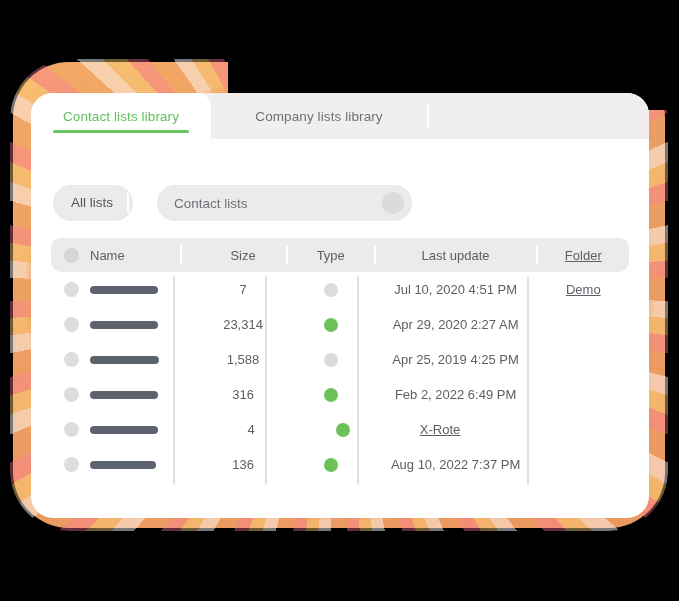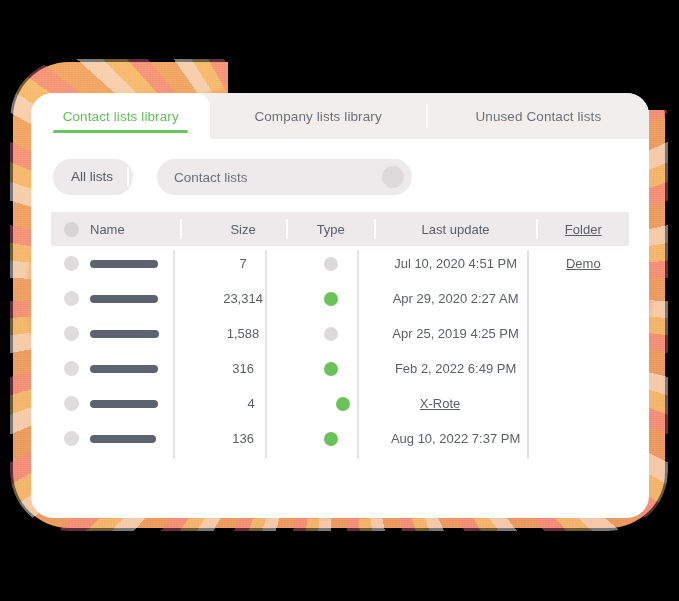--- a/index.html
+++ b/index.html
@@ -142,20 +142,21 @@
     background: #f1efee;
     border-top-right-radius: 18px;
   }
 
   
   .toolbar {
     display: flex;
     align-items: center;
     padding: 20px 0 0 22px;
     gap: 24px;
+    margin-top: 26px;
   }
   .segmented {
     display: flex;
     align-items: center;
     height: 36px;
     background: #eceaea;
     border-radius: 18px;
     padding: 0 4px;
   }
   .seg-btn {
@@ -202,21 +203,21 @@
   .table {
     position: relative;
     margin: 17px 20px 0 20px;
   }
   .thead {
     position: relative;
     display: flex;
     align-items: center;
     height: 34px;
     background: #eceaea;
-    border-radius: 2px;
+    border-radius: 10px;
     z-index: 2;
   }
   .th {
     font-size: 13px;
     color: #5c6066;
     display: flex;
     align-items: center;
     justify-content: center;
     height: 100%;
     user-select: none;
@@ -315,23 +316,20 @@
 
     <div class="tabbar">
       <div class="tab t0 active">
         <span>Contact lists library</span>
         <span class="underline"></span>
       </div>
       <div class="tab t1">
         <span>Company lists library</span>
       </div>
       <div class="tab-divider"></div>
-      <div class="tab t2">
-        <span>Unused Contact lists</span>
-      </div>
       <div class="tabbar-rightcap"></div>
     </div>
 
     <div class="toolbar">
       <div class="segmented">
         <div class="seg-btn">All lists</div>
         <div class="seg-sep"></div>
       </div>
 
       <div class="search">

